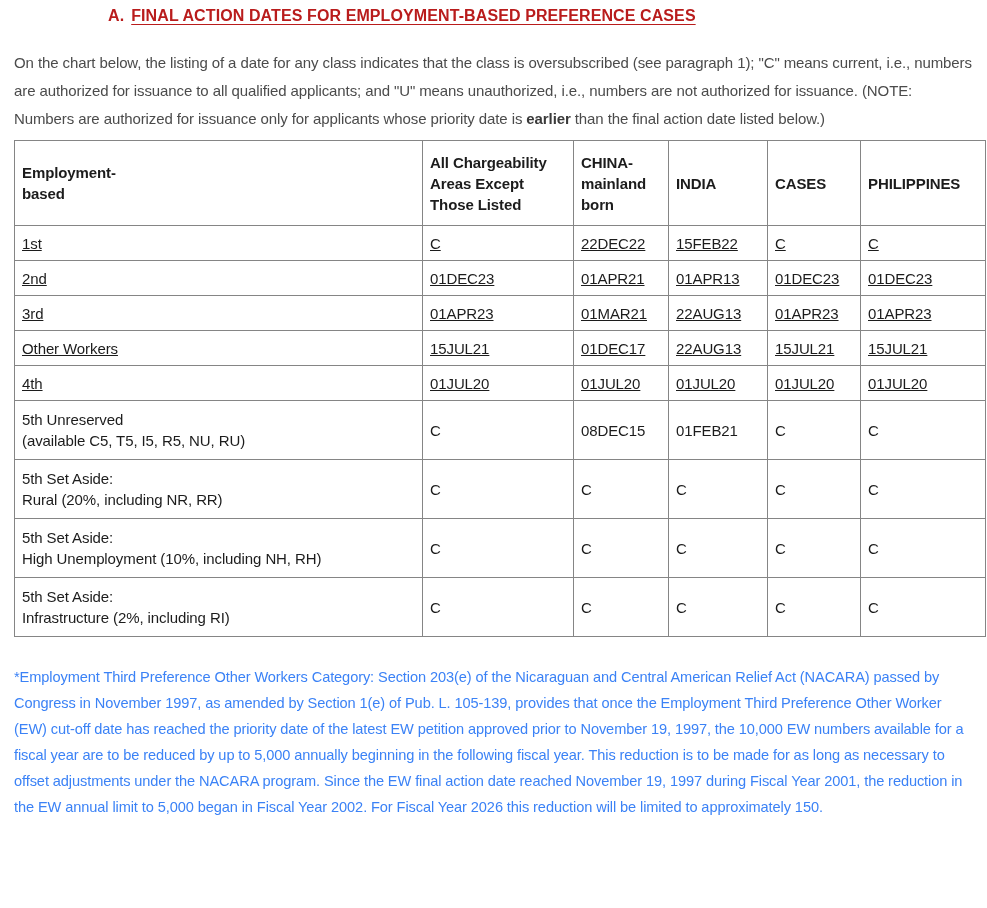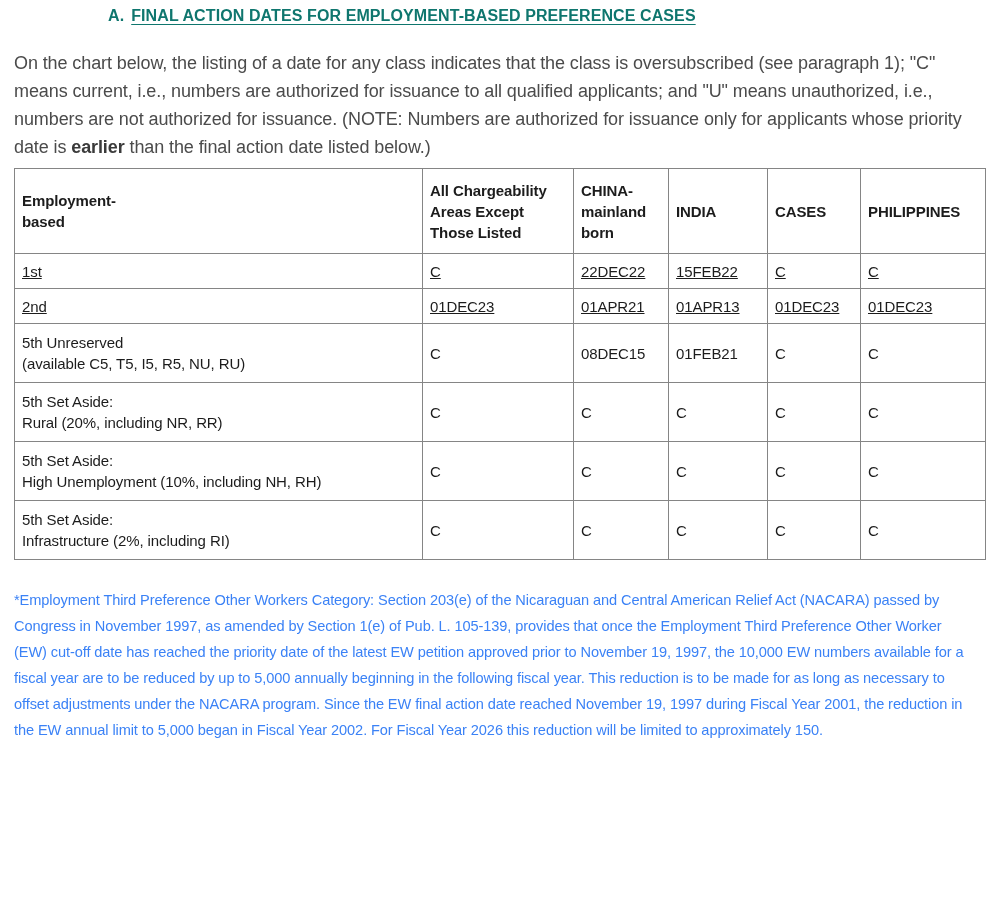--- a/index.html
+++ b/index.html
@@ -11,32 +11,32 @@
     width: 987px;
     height: 908px;
     font-family: "Liberation Sans", sans-serif;
     color: #4b4b4b;
     overflow: hidden;
   }
   .heading {
     margin: 7px 0 0 108px;
     font-size: 16px;
     font-weight: bold;
-    color: #0f766e;
+    color: #b91c1c;
     letter-spacing: 0.1px;
   }
   .heading .heading-title {
     text-decoration: underline;
     text-underline-offset: 3px;
     margin-left: 7px;
   }
   .intro {
     margin: 24px 14px 0 14px;
     width: 958px;
-    font-size: 18px;
+    font-size: 15px;
     line-height: 28px;
     color: #4b4b4b;
     letter-spacing: -0.1px;
   }
   .intro b {
     color: #3a3a3a;
   }
   table.visa-table {
     border-collapse: collapse;
     table-layout: fixed;
@@ -116,20 +116,44 @@
       <td>C</td>
     </tr>
     <tr class="row-single">
       <td>2nd</td>
       <td>01DEC23</td>
       <td>01APR21</td>
       <td>01APR13</td>
       <td>01DEC23</td>
       <td>01DEC23</td>
     </tr>
+    <tr class="row-single">
+      <td>3rd</td>
+      <td>01APR23</td>
+      <td>01MAR21</td>
+      <td>22AUG13</td>
+      <td>01APR23</td>
+      <td>01APR23</td>
+    </tr>
+    <tr class="row-single">
+      <td>Other Workers</td>
+      <td>15JUL21</td>
+      <td>01DEC17</td>
+      <td>22AUG13</td>
+      <td>15JUL21</td>
+      <td>15JUL21</td>
+    </tr>
+    <tr class="row-single">
+      <td>4th</td>
+      <td>01JUL20</td>
+      <td>01JUL20</td>
+      <td>01JUL20</td>
+      <td>01JUL20</td>
+      <td>01JUL20</td>
+    </tr>
     <tr class="row-double">
       <td>5th Unreserved
 (available C5, T5, I5, R5, NU, RU)</td>
       <td>C</td>
       <td>08DEC15</td>
       <td>01FEB21</td>
       <td>C</td>
       <td>C</td>
     </tr>
     <tr class="row-double">

